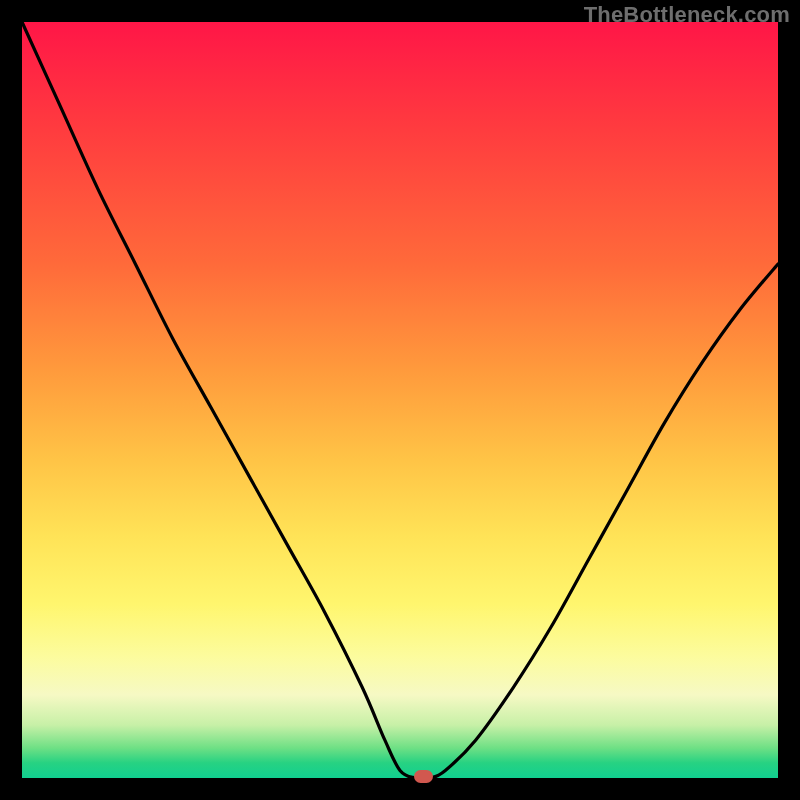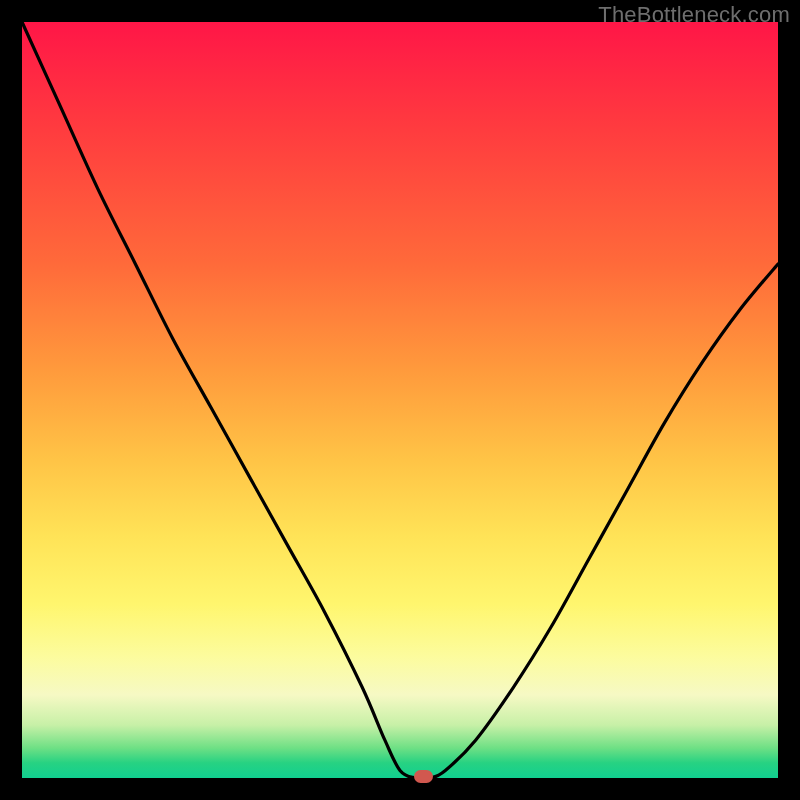--- a/index.html
+++ b/index.html
@@ -43,21 +43,21 @@
       #11cf90 100%
     );
   }
   .watermark {
     position: absolute;
     top: 2px;
     right: 10px;
     color: #6e6e6e;
     font-size: 22px;
     letter-spacing: 0.2px;
-    font-weight: 400;
+    font-weight: 700;
   }
   svg.curve {
     position: absolute;
     left: 0;
     top: 0;
     width: 756px;
     height: 756px;
     overflow: visible;
   }
   .marker {

